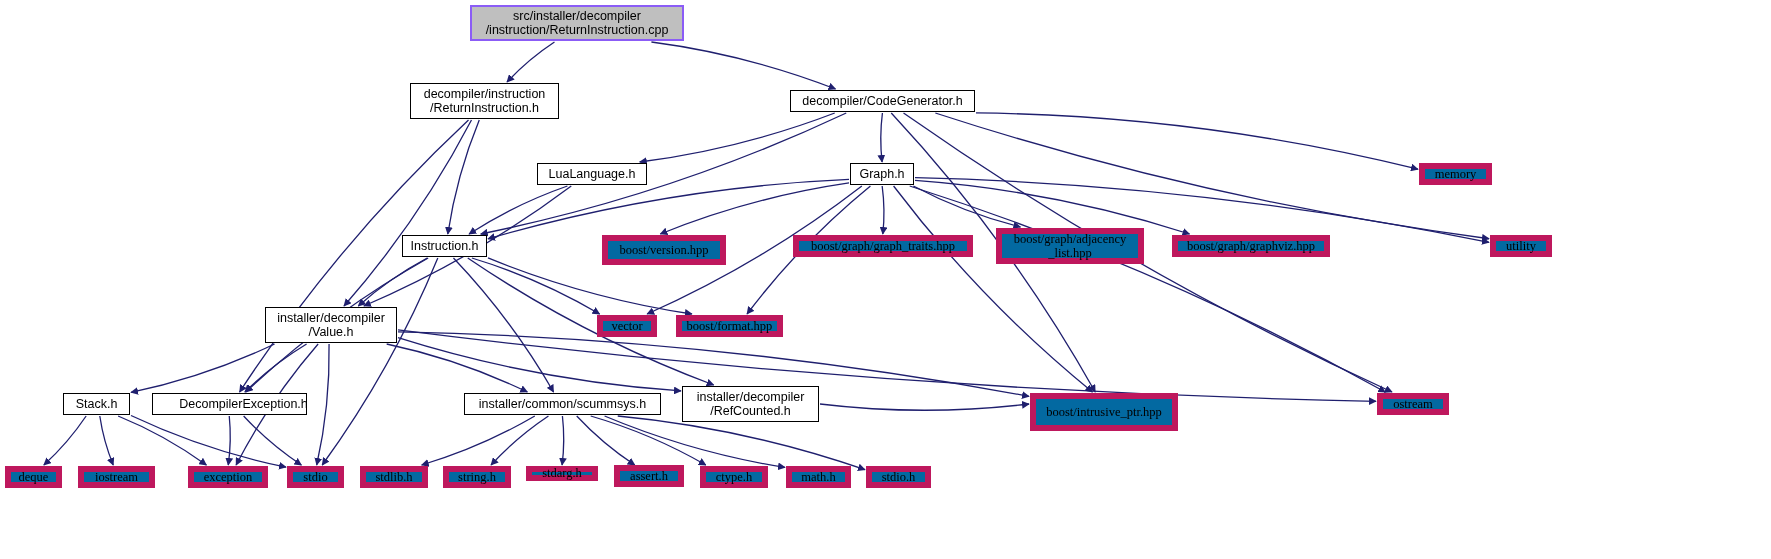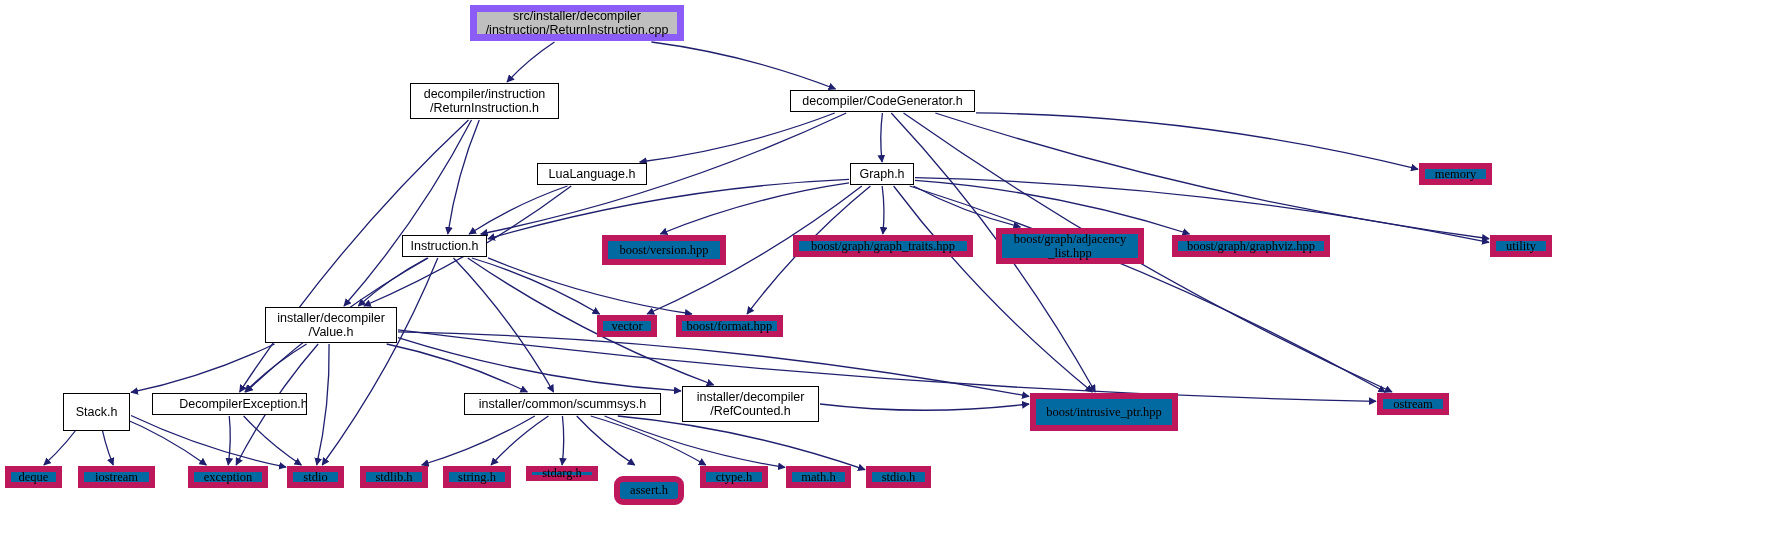--- a/index.html
+++ b/index.html
@@ -36,21 +36,21 @@
     line-height: 14.5px;
     color: #000000;
     background: #ffffff;
     border: 1px solid #000000;
     white-space: pre-line;
     letter-spacing: 0px;
     z-index: 5;
   }
   .node.root {
     background: #bfbfbf;
-    border: 7px solid #8b5cf6;
+    border: 2px solid #8b5cf6;
   }
   .node.sys {
     border: 6px solid #be185d;
     background: #0369a1;
     font-family: Liberation Serif, serif;
   }
 </style>
 </head>
 <body>
 
@@ -130,32 +130,32 @@
       <div class="node sys" style="left: 554px; top: 235px; width: 124px; height: 30px; margin-left: 48px;">boost/version.hpp</div>
       <div class="node sys" style="left: 793px; top: 235px; width: 180px; height: 22px;">boost/graph/graph_traits.hpp</div>
       <div class="node sys" style="left: 996px; top: 228px; width: 148px; height: 36px;">boost/graph/adjacency
 _list.hpp</div>
       <div class="node sys" style="left: 1172px; top: 235px; width: 158px; height: 22px;">boost/graph/graphviz.hpp</div>
       <div class="node sys" style="left: 1490px; top: 235px; width: 62px; height: 22px;">utility</div>
       <div class="node" style="left: 265px; top: 307px; width: 132px; height: 36px;">installer/decompiler
 /Value.h</div>
       <div class="node sys" style="left: 597px; top: 315px; width: 60px; height: 22px;">vector</div>
       <div class="node sys" style="left: 676px; top: 315px; width: 107px; height: 22px;">boost/format.hpp</div>
-      <div class="node" style="left: 63px; top: 393px; width: 67px; height: 38px;">Stack.h</div>
+      <div class="node" style="left: 63px; top: 393px; width: 67px; height: 22px;">Stack.h</div>
       <div class="node" style="left: 152px; top: 393px; width: 155px; height: 22px; padding-left: 28px;">DecompilerException.h</div>
       <div class="node" style="left: 464px; top: 393px; width: 197px; height: 22px;">installer/common/scummsys.h</div>
       <div class="node" style="left: 682px; top: 386px; width: 137px; height: 36px;">installer/decompiler
 /RefCounted.h</div>
       <div class="node sys" style="left: 1030px; top: 393px; width: 148px; height: 38px;">boost/intrusive_ptr.hpp</div>
       <div class="node sys" style="left: 1377px; top: 393px; width: 72px; height: 22px;">ostream</div>
       <div class="node sys" style="left: 5px; top: 466px; width: 57px; height: 22px;">deque</div>
       <div class="node sys" style="left: 78px; top: 466px; width: 77px; height: 22px;">iostream</div>
       <div class="node sys" style="left: 188px; top: 466px; width: 80px; height: 22px;">exception</div>
       <div class="node sys" style="left: 287px; top: 466px; width: 57px; height: 22px;">stdio</div>
       <div class="node sys" style="left: 360px; top: 466px; width: 68px; height: 22px;">stdlib.h</div>
       <div class="node sys" style="left: 443px; top: 466px; width: 68px; height: 22px; text-align: right;">string.h</div>
       <div class="node sys" style="left: 526px; top: 466px; width: 72px; height: 15px; text-align: center;">stdarg.h</div>
-      <div class="node sys" style="left: 614px; top: 476px; width: 70px; height: 29px; border-radius: 9px;">assert.h</div>
+      <div class="node sys" style="left: 614px; top: 465px; width: 70px; height: 22px;">assert.h</div>
       <div class="node sys" style="left: 700px; top: 466px; width: 68px; height: 22px;">ctype.h</div>
       <div class="node sys" style="left: 786px; top: 466px; width: 65px; height: 22px;">math.h</div>
       <div class="node sys" style="left: 866px; top: 466px; width: 65px; height: 22px;">stdio.h</div>
     </div>
 </div>
 
 </body></html>

